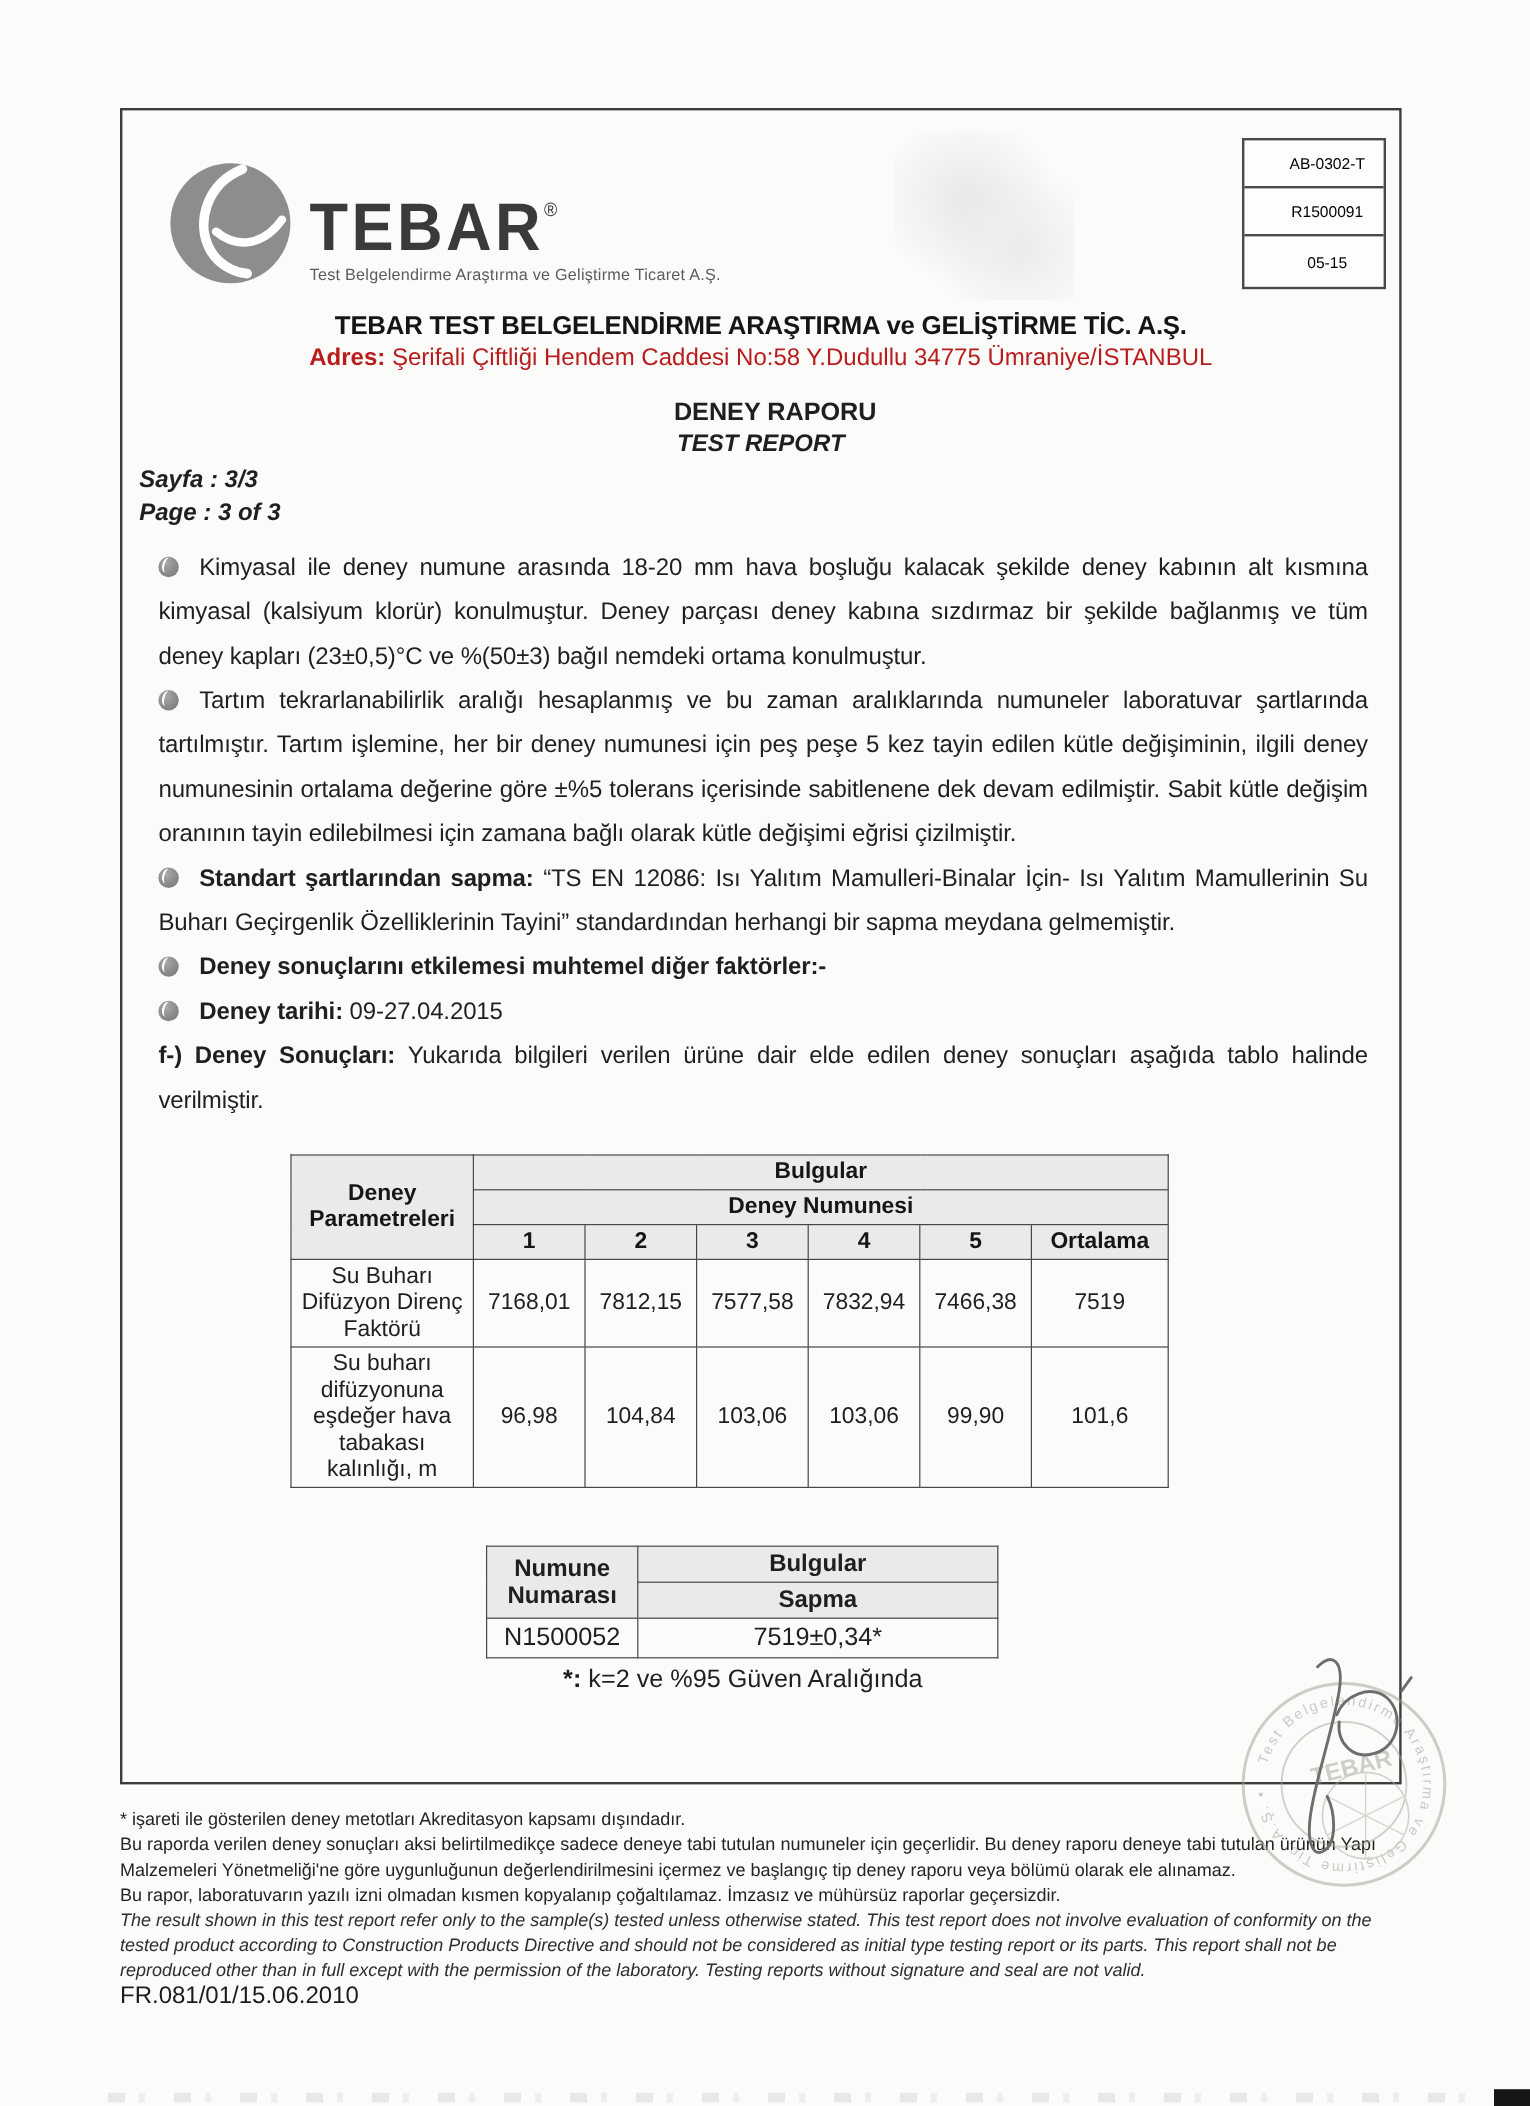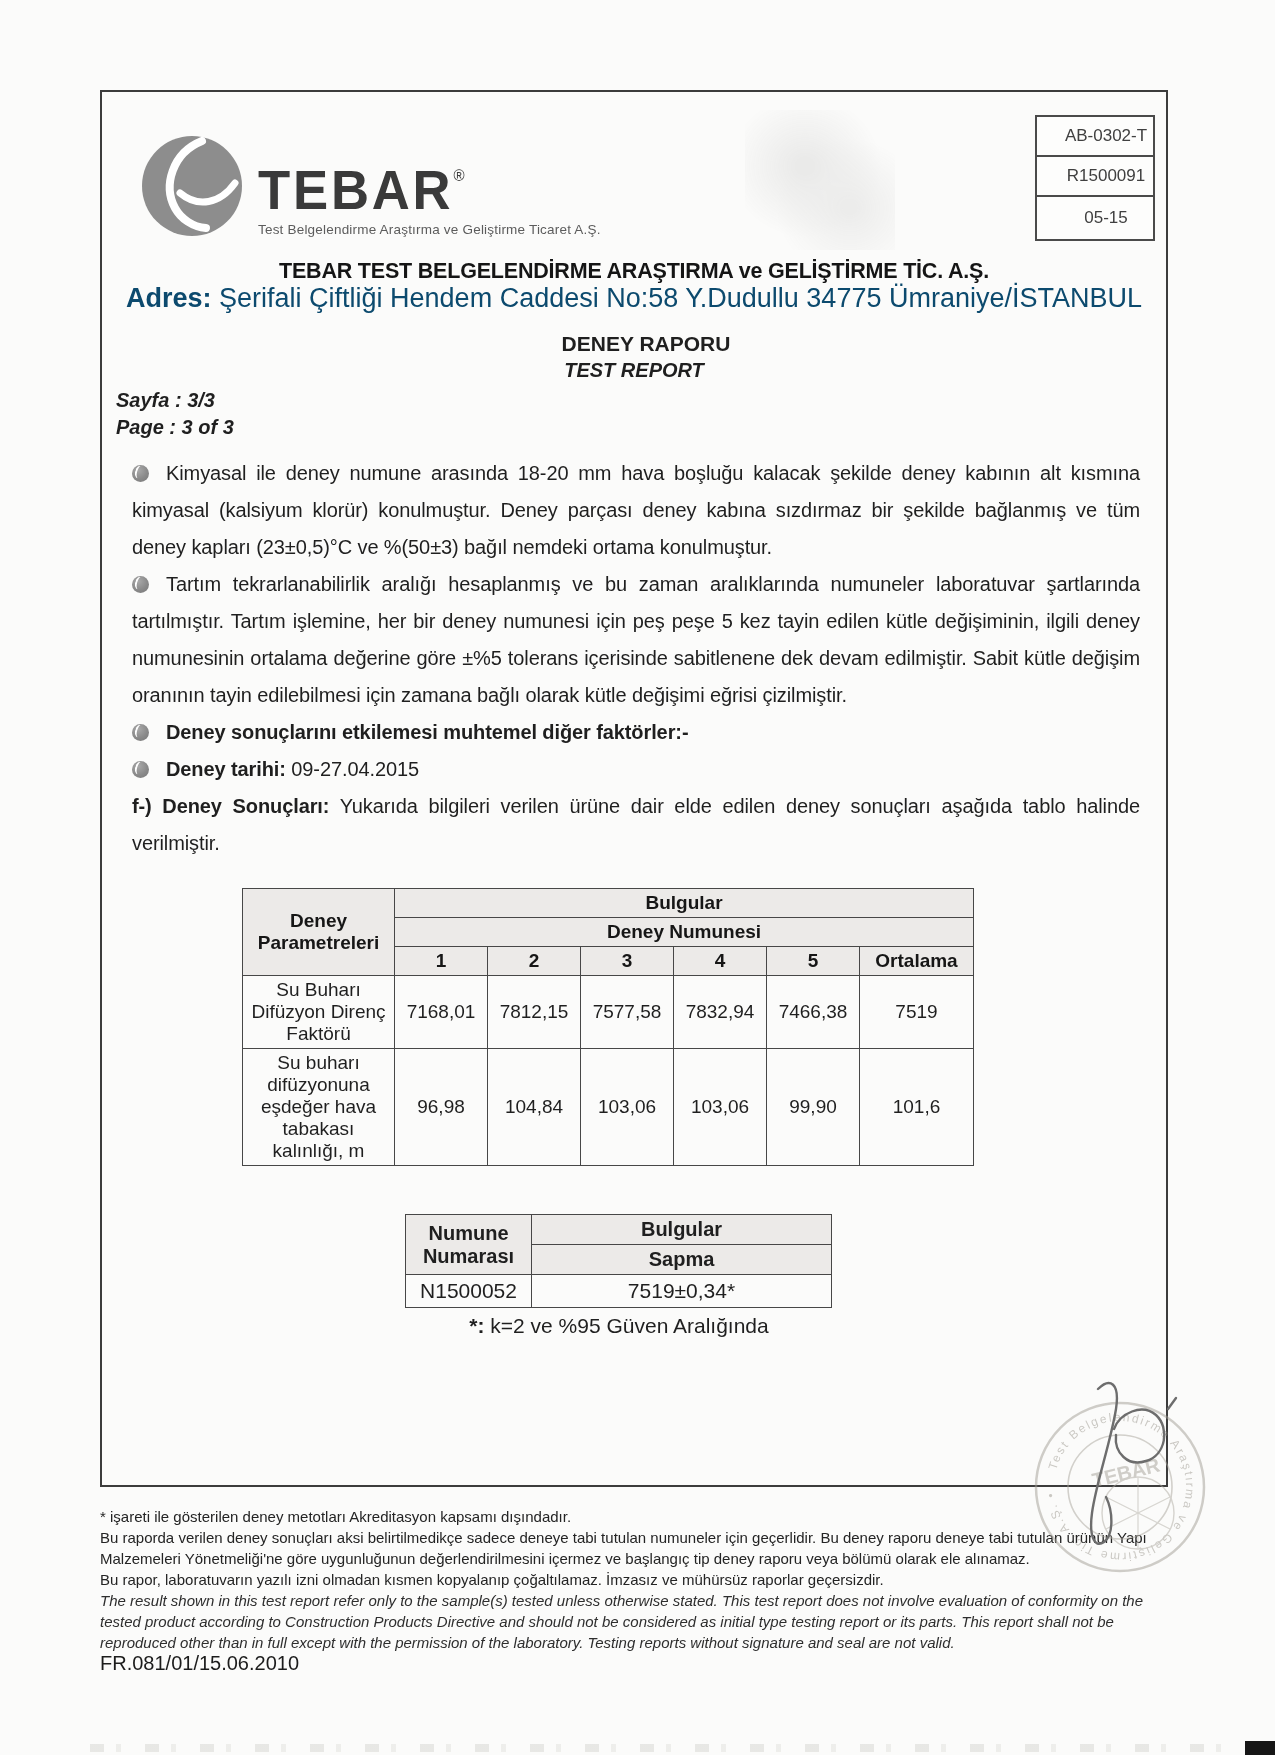--- a/index.html
+++ b/index.html
@@ -31,28 +31,28 @@
   }
   .logo-word sup { font-size:16px; font-weight:400; vertical-align:28px; letter-spacing:0; }
   .logo-tagline { font-size:13.5px; color:#5c5c5c; margin-top:4px; letter-spacing:.2px; }
 
   .ref-box {
     position:absolute; right:11px; top:23px; width:120px;
     border:2px solid #4a4a4a; background:#fdfdfc;
   }
   .ref-cell {
     height:40px; display:flex; align-items:center; justify-content:center;
-    font-size:17px; color:#404040; border-bottom:2px solid #4a4a4a;padding-left:22px;
+    font-size:13px; color:#000000; border-bottom:2px solid #4a4a4a;padding-left:22px;
   }
   .ref-cell:last-child { border-bottom:none; height:42px; }
 
   
   .title-block { text-align:center; }
   .company-title { font-size:21.5px; font-weight:bold; color:#151515; line-height:26px; letter-spacing:-.2px; }
-  .address-line { font-size:27px; line-height:28px; color:#0c4a6e; }
+  .address-line { font-size:20px; line-height:28px; color:#b91c1c; }
   .address-line b { font-weight:bold; }
   .report-title { font-size:21px; font-weight:bold; margin-top:18px; line-height:27px;padding-left:24px; }
   .report-title-en { font-size:20px; font-weight:bold; font-style:italic; line-height:26px; }
   .page-block { margin:4px 0 0 14px; }
   .page-line { font-size:20px; font-weight:bold; line-height:27px;font-style:italic; }
 
   
   .content { padding:14px 26px 0 30px; }
   .para {
     font-size:20px; line-height:37px; text-align:justify;
@@ -150,20 +150,21 @@
   </div>
 
   <div class="page-block">
     <div class="page-line">Sayfa : 3/3</div>
     <div class="page-line">Page : 3 of 3</div>
   </div>
 
   <div class="content">
     <p class="para"><span class="globe-bullet"></span><span>Kimyasal ile deney numune arasında 18-20 mm hava boşluğu kalacak şekilde deney kabının alt kısmına kimyasal (kalsiyum klorür) konulmuştur. Deney parçası deney kabına sızdırmaz bir şekilde bağlanmış ve tüm deney kapları (23±0,5)°C ve %(50±3) bağıl nemdeki ortama konulmuştur.</span></p>
     <p class="para"><span class="globe-bullet"></span><span>Tartım tekrarlanabilirlik aralığı hesaplanmış ve bu zaman aralıklarında numuneler laboratuvar şartlarında tartılmıştır. Tartım işlemine, her bir deney numunesi için peş peşe 5 kez tayin edilen kütle değişiminin, ilgili deney numunesinin ortalama değerine göre ±%5 tolerans içerisinde sabitlenene dek devam edilmiştir. Sabit kütle değişim oranının tayin edilebilmesi için zamana bağlı olarak kütle değişimi eğrisi çizilmiştir.</span></p>
+    <p class="para"><span class="globe-bullet"></span><b>Standart şartlarından sapma:</b> <span>“TS EN 12086: Isı Yalıtım Mamulleri-Binalar İçin- Isı Yalıtım Mamullerinin Su Buharı Geçirgenlik Özelliklerinin Tayini”  standardından herhangi bir sapma meydana gelmemiştir.</span></p>
     <p class="para"><span class="globe-bullet"></span><b>Deney sonuçlarını etkilemesi muhtemel diğer faktörler:-</b></p>
     <p class="para"><span class="globe-bullet"></span><b>Deney tarihi:</b> <span>09-27.04.2015</span></p>
     <p class="para"><b>f-) Deney Sonuçları:</b> <span>Yukarıda bilgileri verilen ürüne dair elde edilen deney sonuçları aşağıda tablo halinde verilmiştir.</span></p>
   </div>
 
   <table class="results-table">
     <colgroup>
       <col class="col-param">
         <col class="col-n">
         <col class="col-n">

